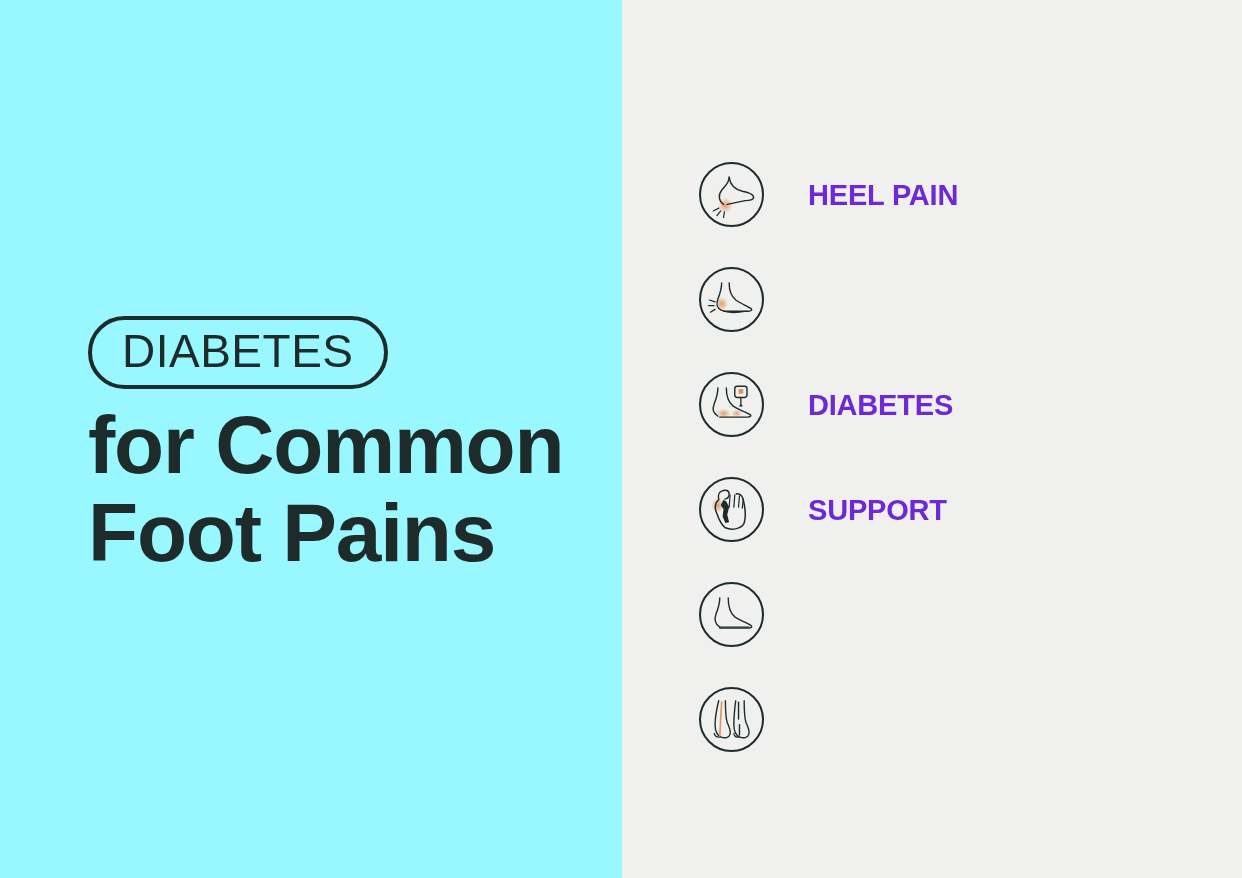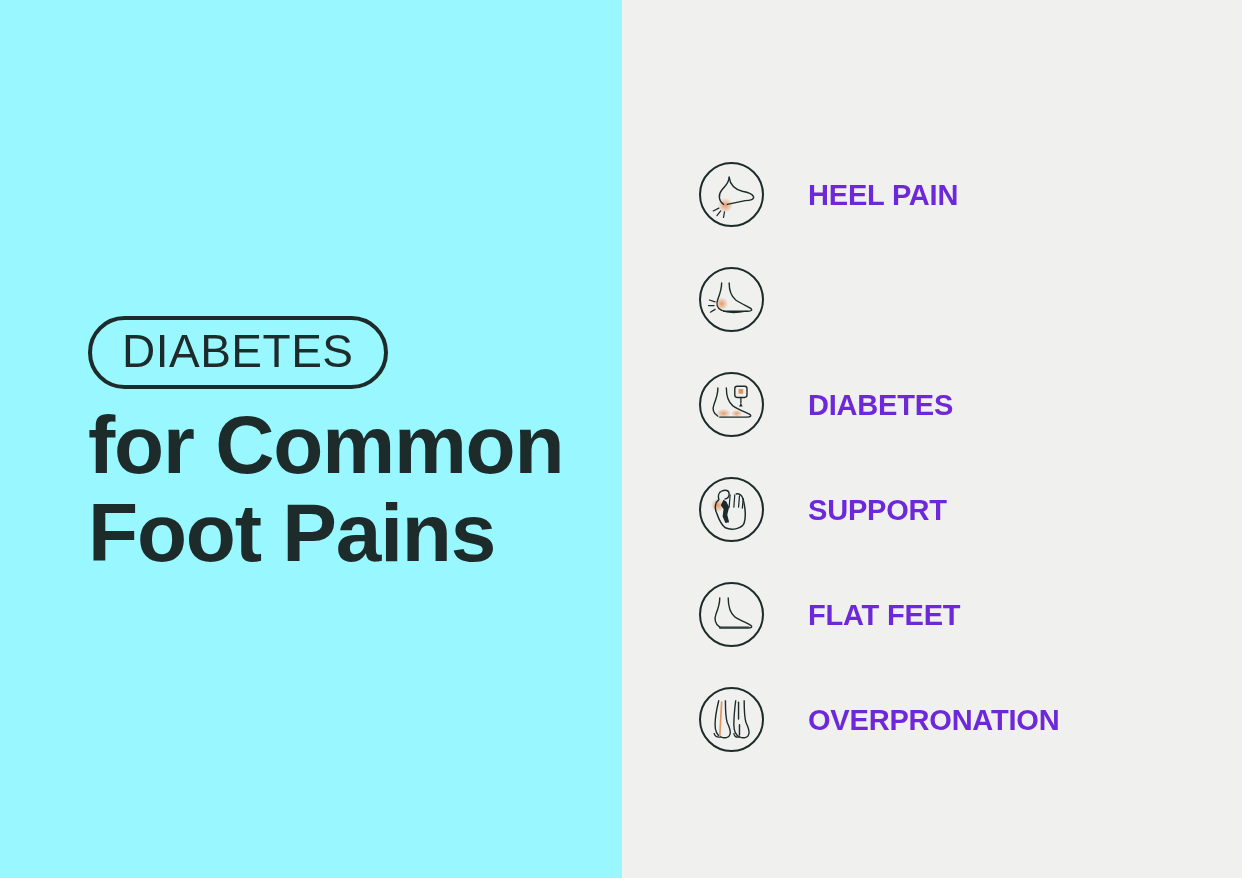--- a/index.html
+++ b/index.html
@@ -230,38 +230,36 @@
       </div>
 
       <div class="condition-row">
         <div class="icon-circle">
           <svg viewBox="0 0 65 65">
             <path d="M20 15 C20 22, 18 27, 16 32 C14 37, 15 43, 20 46" fill="none" stroke="#1D2B2B" stroke-width="1.5" stroke-linecap="round"></path>
             <path d="M29 15 C29 25, 31 31, 36 35 C42 39, 50 42, 53 44 C55 45.5, 54 47, 50 47 L20 47" fill="none" stroke="#1D2B2B" stroke-width="1.5" stroke-linecap="round" stroke-linejoin="round"></path>
             <path d="M20 46 L51 46" fill="none" stroke="#1D2B2B" stroke-width="1.4" stroke-linecap="round"></path>
           </svg>
         </div>
-        <div class="condition-label">FLAT FEET</div>
       </div>
 
       <div class="condition-row">
         <div class="icon-circle">
           <svg viewBox="0 0 65 65">
 
             <path d="M19 12 C17 20, 15 30, 15 38 C15 44, 17 49, 21 51
                      C25 53, 30 52, 31 48 C32 44, 30 40, 28 36 C26 30, 26 20, 26 12" fill="none" stroke="#1D2B2B" stroke-width="1.5" stroke-linejoin="round"></path>
             <path d="M21 51 C17 52, 14 50, 14 47" fill="none" stroke="#1D2B2B" stroke-width="1.4"></path>
             <line x1="22" y1="14" x2="20" y2="50" stroke="#E09560" stroke-width="1.8" stroke-linecap="round"></line>
 
             <path d="M37 12 C36 20, 35 30, 35 38 C35 44, 37 49, 41 51
                      C45 53, 50 52, 51 48 C52 44, 50 40, 48 36 C46 30, 46 20, 46 12" fill="none" stroke="#1D2B2B" stroke-width="1.5" stroke-linejoin="round"></path>
             <path d="M41 51 C37 52, 35 50, 35 47" fill="none" stroke="#1D2B2B" stroke-width="1.4"></path>
             <line x1="40" y1="14" x2="40" y2="32" stroke="#1D2B2B" stroke-width="1.5" stroke-linecap="round"></line>
             <line x1="41" y1="38" x2="41" y2="49" stroke="#1D2B2B" stroke-width="1.5" stroke-linecap="round"></line>
           </svg>
         </div>
-        <div class="condition-label">OVERPRONATION</div>
       </div>
 
     </div>
   </div>
 
 </div>
 
 </body></html>

